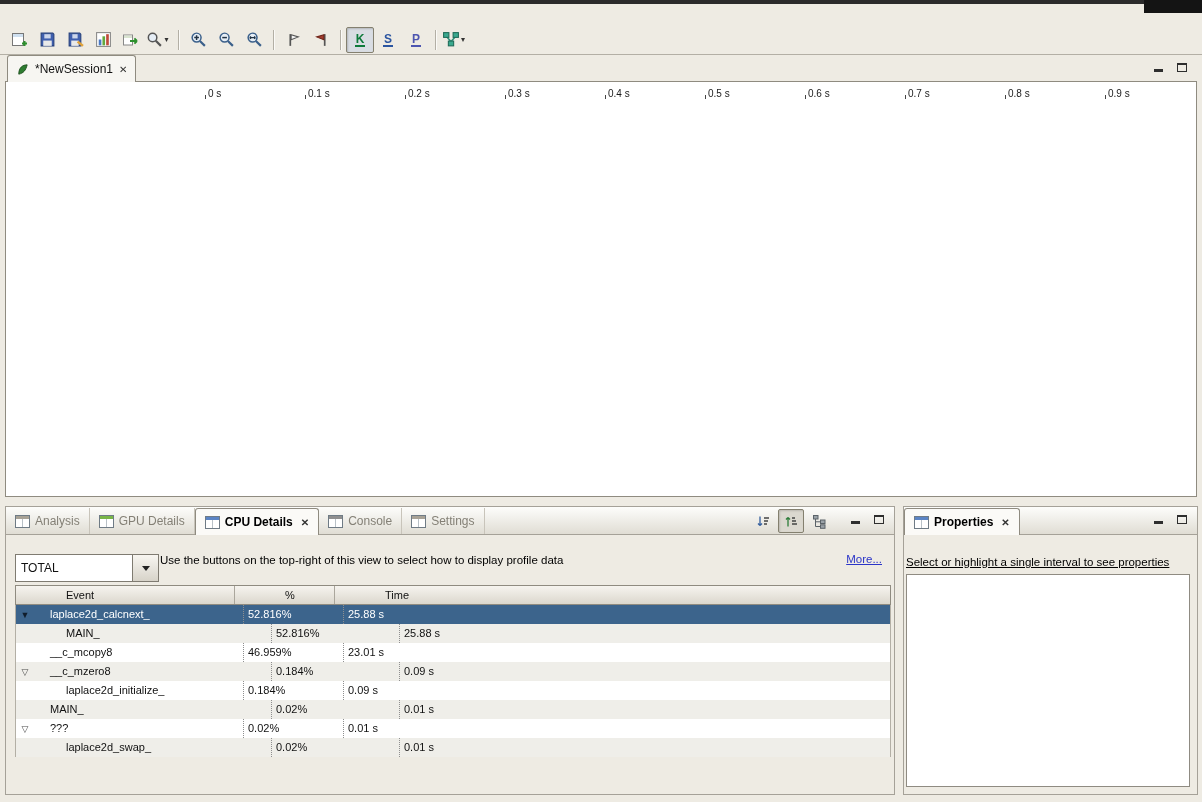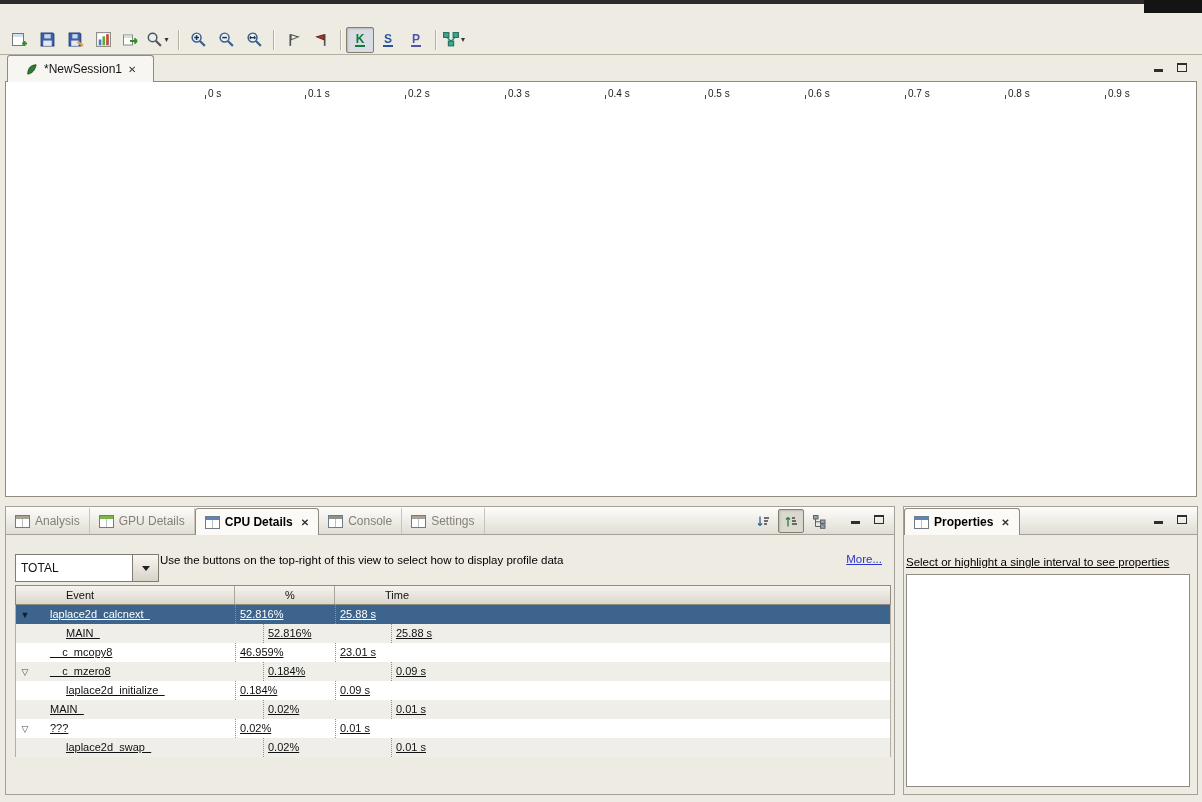--- a/index.html
+++ b/index.html
@@ -54,21 +54,21 @@
   .icon-settings .tab-ico::before{background:#a8a296;}
   .minmax{position:absolute;right:8px;top:6px;display:flex;gap:10px;align-items:center;}
   .mm-btn{width:14px;height:13px;display:flex;align-items:center;justify-content:center;cursor:default;}
   .mm-min i{display:block;width:9px;height:3px;background:#2e2e2e;margin-top:6px;}
   .mm-max i{display:block;width:10px;height:9px;border:1px solid #2e2e2e;border-top:2px solid #2e2e2e;box-sizing:border-box;}
 
   
   .editor-group{position:absolute;left:5px;right:5px;top:55px;height:442px;}
   .editor-tabbar{position:relative;height:26px;}
   .editor-tab{position:absolute;left:2px;bottom:-1px;height:26px;display:flex;align-items:center;gap:6px;
-    padding:0 17px;font-size:12px;background:#f7f6f2;border:1px solid #8f8b80;border-bottom:none;
+    padding:0 8px;font-size:12px;background:#f7f6f2;border:1px solid #8f8b80;border-bottom:none;
     border-top-left-radius:3px;border-top-right-radius:3px;z-index:2;}
   .editor-tab .tab-close{font-size:10px;color:#333;}
   .editor-content{position:absolute;left:0;right:0;top:26px;bottom:0;background:#fff;border:1px solid #8f8b80;}
   .names-panel{position:absolute;left:0;top:0;bottom:0;width:199px;background:#fff;border-right:1px solid #8a8a8a;}
   .ruler{position:absolute;left:199px;right:0;top:0;height:17px;background:#fff;border-bottom:1px solid #2a2a2a;}
   .tick{position:absolute;top:1px;left:calc(var(--i) * 100px);}
   .tick-label{font-size:10px;color:#1a1a1a;margin-left:3px;}
   .tick-mark{position:absolute;left:0;top:12px;width:1px;height:4px;background:#444;}
   .timeline-canvas{position:absolute;left:199px;right:0;top:17px;bottom:0;background:#fff;}
 
@@ -87,27 +87,27 @@
   .combo-arrow{width:0;height:0;border:4px solid transparent;border-top:5px solid #222;margin-top:5px;}
   .info-text{position:absolute;left:154px;top:20px;font-size:11.5px;color:#000;}
   .more-link{position:absolute;right:12px;top:19px;font-size:11.5px;color:var(--link,#2b35c8);text-decoration:underline;cursor:pointer;}
 
   .cpu-table{position:absolute;left:9px;top:51px;width:876px;font-size:11px;}
   .thead{display:grid;grid-template-columns:219px 100px 1fr;height:20px;line-height:18px;
     background:linear-gradient(#f6f4ef,#dbd7cd);border:1px solid #8f8b80;box-sizing:border-box;}
   .thead .hcell{padding-left:4px;border-right:1px solid #aaa69c;overflow:hidden;margin-left:46px;}
   .thead .hcell:last-child{border-right:none;}
   .tbody{border-left:1px solid #b3afa5;border-right:1px solid #b3afa5;}
-  .row{display:grid;grid-template-columns:219px 100px 1fr;height:19px;line-height:19px;background:#fff;text-decoration:underline;}
+  .row{display:grid;grid-template-columns:219px 100px 1fr;height:19px;line-height:19px;background:#fff;}
   .row.alt{background:#efeee9;gap:28px;}
   .row.selected{background:var(--selection,#3c648c);color:#fff;}
   .cell{overflow:hidden;white-space:nowrap;}
   .cell-event{position:relative;padding-left:34px;}
   .row.lvl1 .cell-event{padding-left:50px;}
-  .cell-pct,.cell-time{border-left:1px dotted #8f8f8f;padding-left:4px;}
+  .cell-pct,.cell-time{border-left:1px dotted #8f8f8f;padding-left:4px;margin-left:8px;}
   .arrow{position:absolute;left:3px;top:0;width:12px;text-align:center;}
   .row.arrow-open .arrow::before{content:"▽";font-size:9px;color:#4a4a4a;}
   .row.arrow-filled .arrow::before{content:"▼";font-size:9px;color:#18293b;}
   .row.selected.arrow-filled .arrow::before{color:#101d2c;}
 
   
   .props-panel{left:903px;top:506px;width:295px;height:289px;}
   .prop-hint{position:absolute;left:2px;top:22px;font-size:11.5px;color:#000;text-decoration:underline;}
   .prop-box{position:absolute;left:2px;right:7px;top:40px;bottom:7px;border:1px solid #8f8b82;background:#fff;}
 

